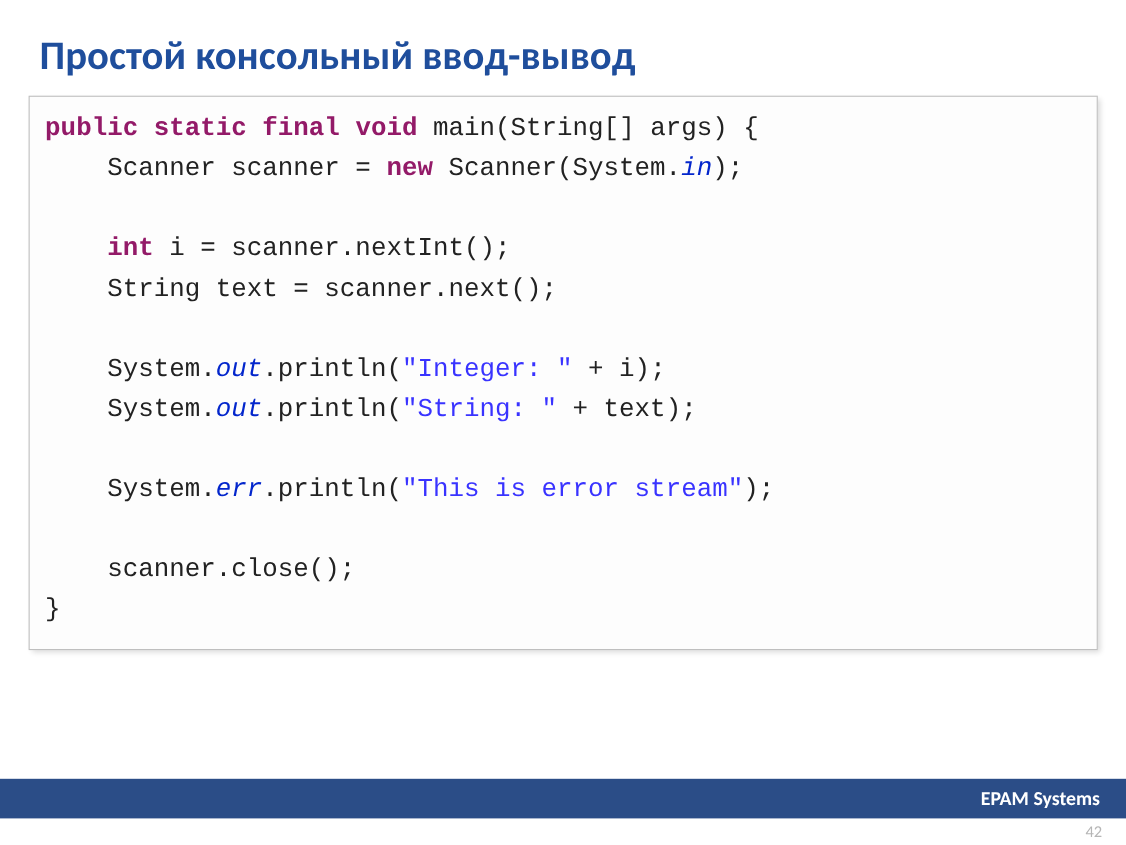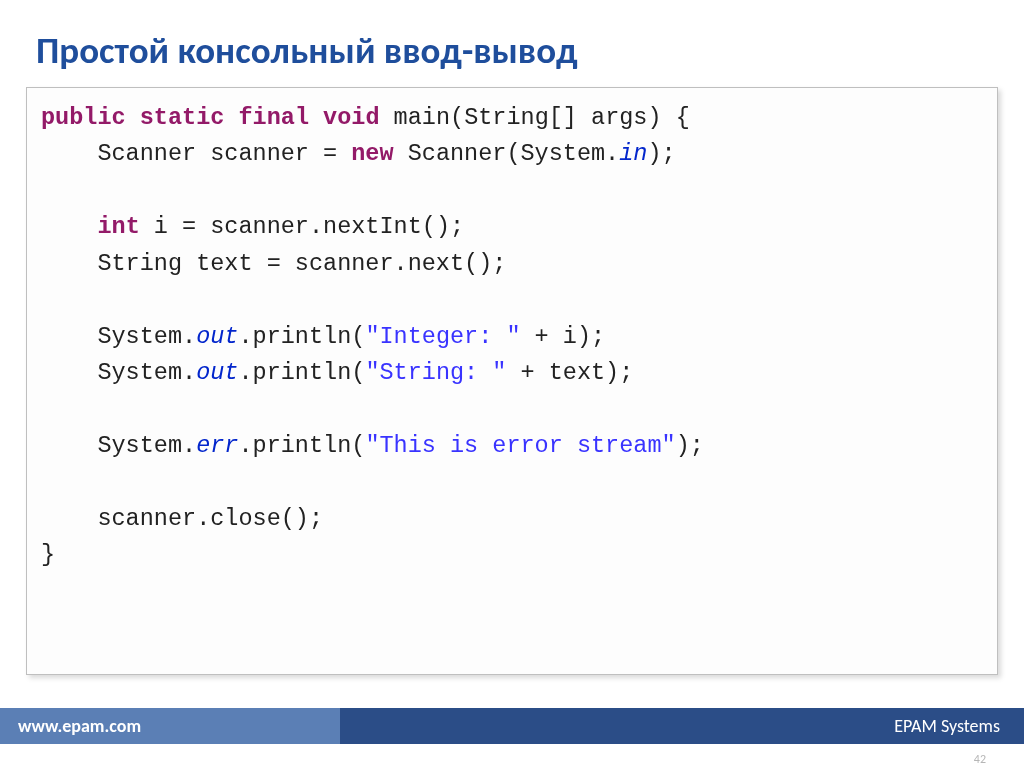--- a/index.html
+++ b/index.html
@@ -16,21 +16,21 @@
     font-size: 37px;
     font-weight: 700;
     padding: 28px 0 14px 36px;
   }
   .codebox {
     margin: 0 26px 0 26px;
     border: 1px solid #bfbfbf;
     background: #fdfdfd;
     box-shadow: 3px 3px 5px rgba(0,0,0,0.15);
     padding: 12px 14px 30px 14px;
-    height: 588px;
+    height: 504px;
   }
   pre.code {
     font-family: "Consolas", "Menlo", "Courier New", monospace;
     font-size: 23.5px;
     line-height: 1.55;
     color: #222;
     white-space: pre;
   }
   .kw   { color: #931a68; font-weight: 600; }       
   .field{ color: #0326cc; font-style: italic; }     
@@ -53,28 +53,28 @@
   }
   .footer-right {
     background: #2b4d87;
     color: #fff;
     flex: 1;
     display: flex;
     align-items: center;
     justify-content: flex-end;
     padding-right: 24px;
     font-size: 18px;
-    font-weight: 400;
+    font-weight: 700;
   }
   .pagenum {
     position: absolute;
-    right: 38px;
+    right: 22px;
     bottom: 2px;
     color: #b6b6b6;
-    font-size: 12px;
+    font-size: 15px;
   }
 </style>
 </head>
 <body>
 
 <div class="title">Простой консольный ввод-вывод</div>
 
 <div class="codebox">
 <pre class="code"><span class="kw">public</span> <span class="kw">static</span> <span class="kw">final</span> <span class="kw">void</span><span> main(String[] args) {</span>
 <span>    Scanner scanner = </span><span class="kw">new</span><span> Scanner(System.</span><span class="field">in</span><span>);</span>
@@ -85,17 +85,16 @@
 <span>    System.</span><span class="field">out</span><span>.println(</span><span class="str">"Integer: "</span><span> + i);</span>
 <span>    System.</span><span class="field">out</span><span>.println(</span><span class="str">"String: "</span><span> + text);</span>
 
 <span>    System.</span><span class="field">err</span><span>.println(</span><span class="str">"This is error stream"</span><span>);</span>
 
 <span>    scanner.close();</span>
 <span>}</span></pre>
 </div>
 
 <div class="footer">
-  <div class="footer-left">www.epam.com</div>
   <div class="footer-right">EPAM Systems</div>
 </div>
 
 <div class="pagenum">42</div>
 
 </body></html>

